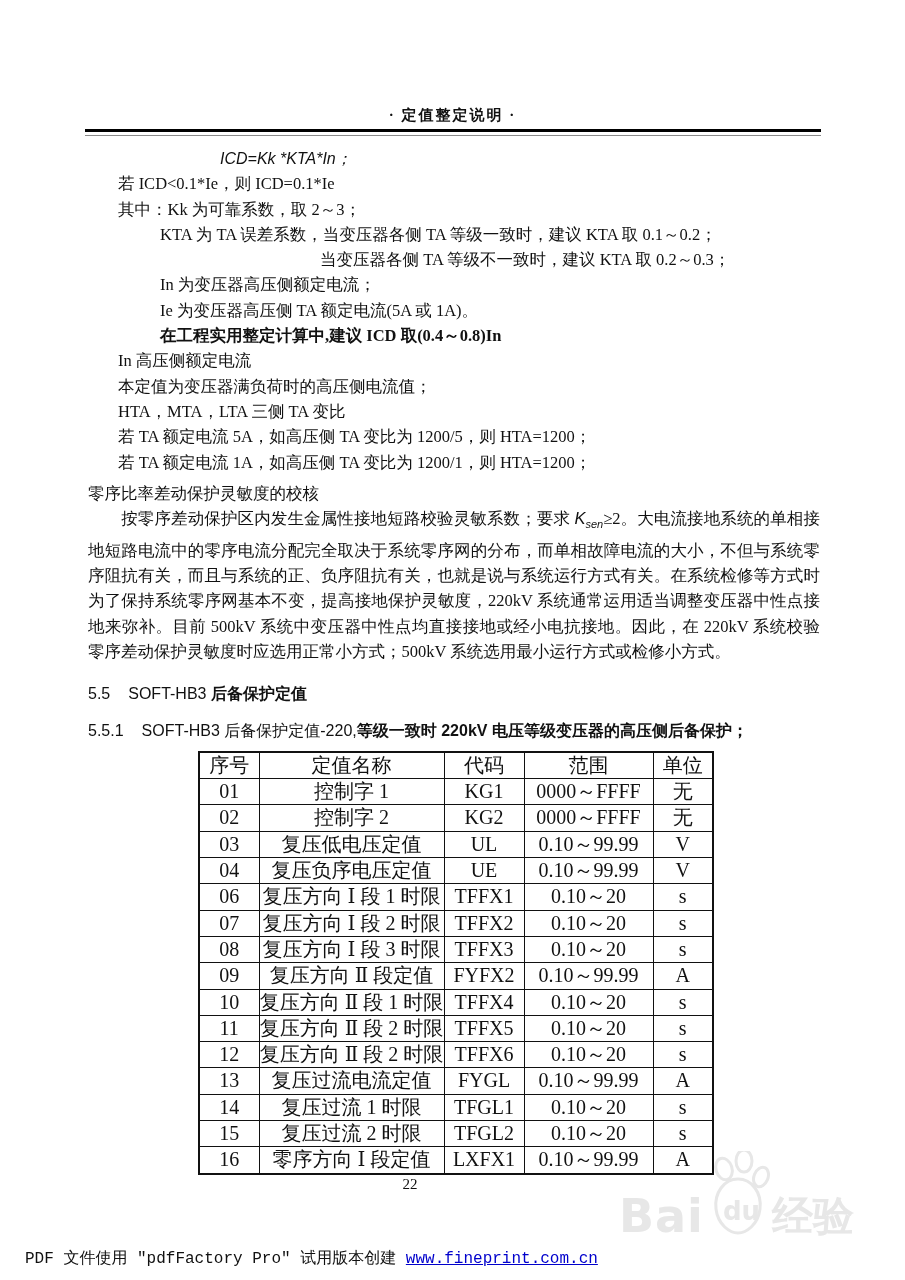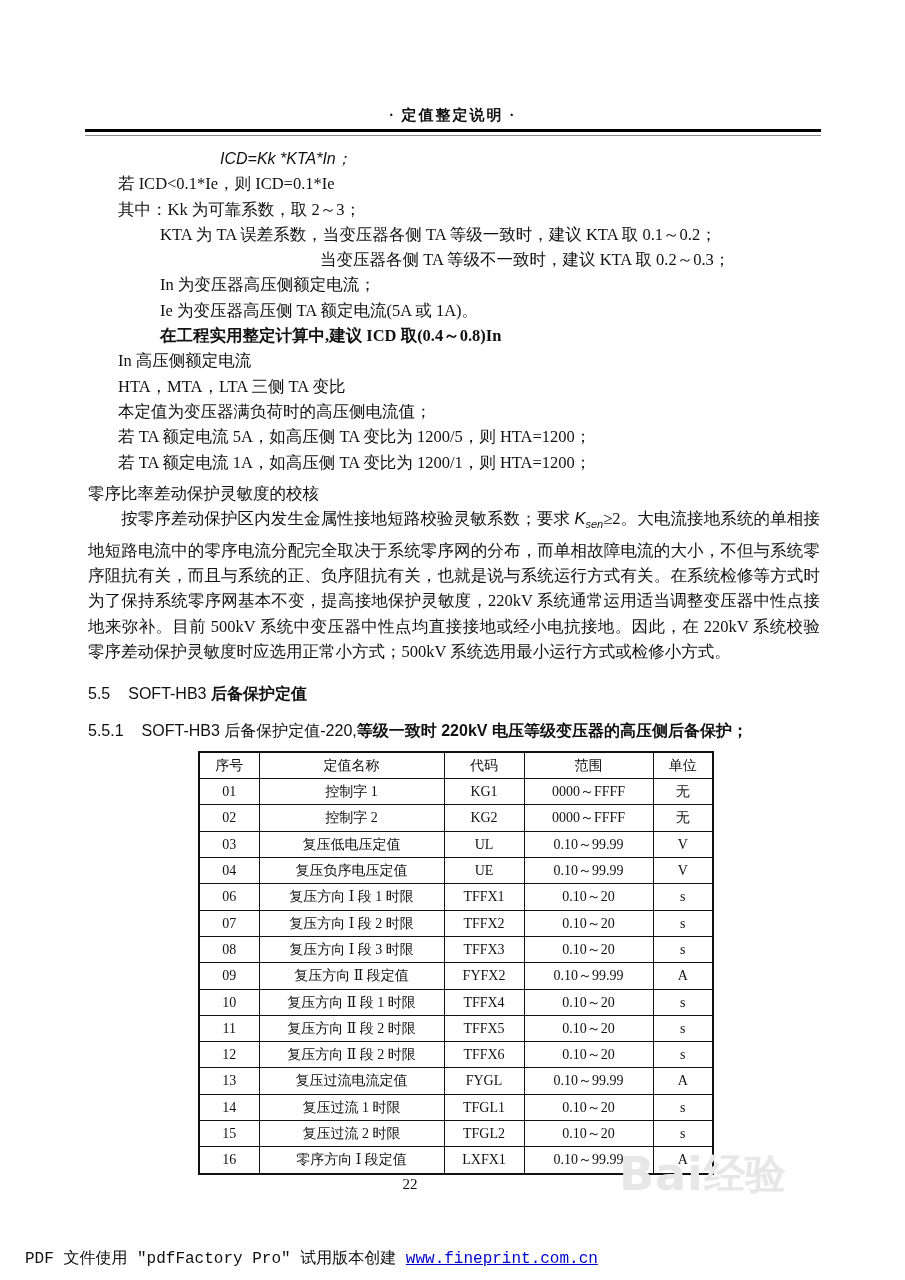--- a/index.html
+++ b/index.html
@@ -40,21 +40,21 @@
     font-family:"Liberation Sans","DejaVu Sans",sans-serif; font-size:16px;
   }
   .h55 .num { margin-right:18px; }
   .h55 .bold { font-weight:bold; }
   .h551 { margin-top:11px; }
 
   
   .settings-table {
     margin:8px 0 0 110px;
     border-collapse:collapse; table-layout:fixed; width:514px;
-    font-size:14px;
+    font-size:20px;
   }
   .settings-table th, .settings-table td {
     border:1.5px solid #111; text-align:center; vertical-align:middle;
     height:25px; padding:0; font-weight:normal; overflow:hidden; white-space:nowrap;
   }
   .settings-table { border:2px solid #111; }
   .col-0 { width:60px; }
   .col-1 { width:185px; }
   .col-2 { width:80px; }
   .col-3 { width:129px; }
@@ -97,22 +97,22 @@
   <div class="body-text">
     <div class="formula">ICD=Kk *KTA*In；</div>
     <div class="ind-1">若 ICD&lt;0.1*Ie，则 ICD=0.1*Ie</div>
     <div class="ind-1">其中：Kk 为可靠系数，取 2～3；</div>
     <div class="ind-2">KTA 为 TA 误差系数，当变压器各侧 TA 等级一致时，建议 KTA 取 0.1～0.2；</div>
     <div class="ind-3">当变压器各侧 TA 等级不一致时，建议 KTA 取 0.2～0.3；</div>
     <div class="ind-2">In 为变压器高压侧额定电流；</div>
     <div class="ind-2">Ie 为变压器高压侧 TA 额定电流(5A 或 1A)。</div>
     <div class="ind-2 bold-line">在工程实用整定计算中,建议 ICD 取(0.4～0.8)In</div>
     <div class="ind-1">In 高压侧额定电流</div>
+    <div class="ind-1">本定值为变压器满负荷时的高压侧电流值；</div>
     <div class="ind-1">HTA，MTA，LTA 三侧 TA 变比</div>
-    <div class="ind-1">本定值为变压器满负荷时的高压侧电流值；</div>
     <div class="ind-1">若 TA 额定电流 5A，如高压侧 TA 变比为 1200/5，则 HTA=1200；</div>
     <div class="ind-1">若 TA 额定电流 1A，如高压侧 TA 变比为 1200/1，则 HTA=1200；</div>
 
     <div class="section-block">
       <div class="section-title">零序比率差动保护灵敏度的校核</div>
       <div class="section-para"><span class="lead-indent"></span><span>按零序差动保护区内发生金属性接地短路校验灵敏系数；要求 </span><span class="ksen"><span>K</span><sub>sen</sub></span><span>≥2。大电流接地系统的单相接地短路电流中的零序电流分配完全取决于系统零序网的分布，而单相故障电流的大小，不但与系统零序阻抗有关，而且与系统的正、负序阻抗有关，也就是说与系统运行方式有关。在系统检修等方式时为了保持系统零序网基本不变，提高接地保护灵敏度，220kV 系统通常运用适当调整变压器中性点接地来弥补。目前 500kV 系统中变压器中性点均直接接地或经小电抗接地。因此，在 220kV 系统校验零序差动保护灵敏度时应选用正常小方式；500kV 系统选用最小运行方式或检修小方式。</span></div>
     </div>
 
     <div class="h55">
       <span class="num">5.5</span><span>SOFT-HB3 </span><span class="bold">后备保护定值</span>
@@ -247,20 +247,29 @@
           </tr>
         </tbody>
     </table>
   </div>
 
   <div class="page-number">22</div>
 
   <div class="watermark">
     <div class="wm-row">
       <span class="wm-bai">Bai</span>
+      <span class="wm-paw">
+        <svg width="64" height="88" viewBox="0 0 64 88" fill="none" stroke="#e7e7e7" stroke-width="3">
+          <ellipse cx="18" cy="18" rx="8" ry="11" transform="rotate(-18 18 18)"></ellipse>
+          <ellipse cx="38" cy="10" rx="8" ry="11"></ellipse>
+          <ellipse cx="55" cy="26" rx="7" ry="10" transform="rotate(22 55 26)"></ellipse>
+          <path d="M32 28 C18 28 8 42 10 58 C12 74 24 82 32 82 C40 82 52 74 54 58 C56 42 46 28 32 28 Z"></path>
+        </svg>
+        <span class="wm-du">du</span>
+      </span>
       <span class="wm-cn">经验</span>
     </div>
   </div>
 
   <div class="footer-note">
     <span>PDF 文件使用 ″pdfFactory Pro″ 试用版本创建 </span><a class="footer-link" href="#">www.fineprint.com.cn</a>
   </div>
 
 </div>
 

